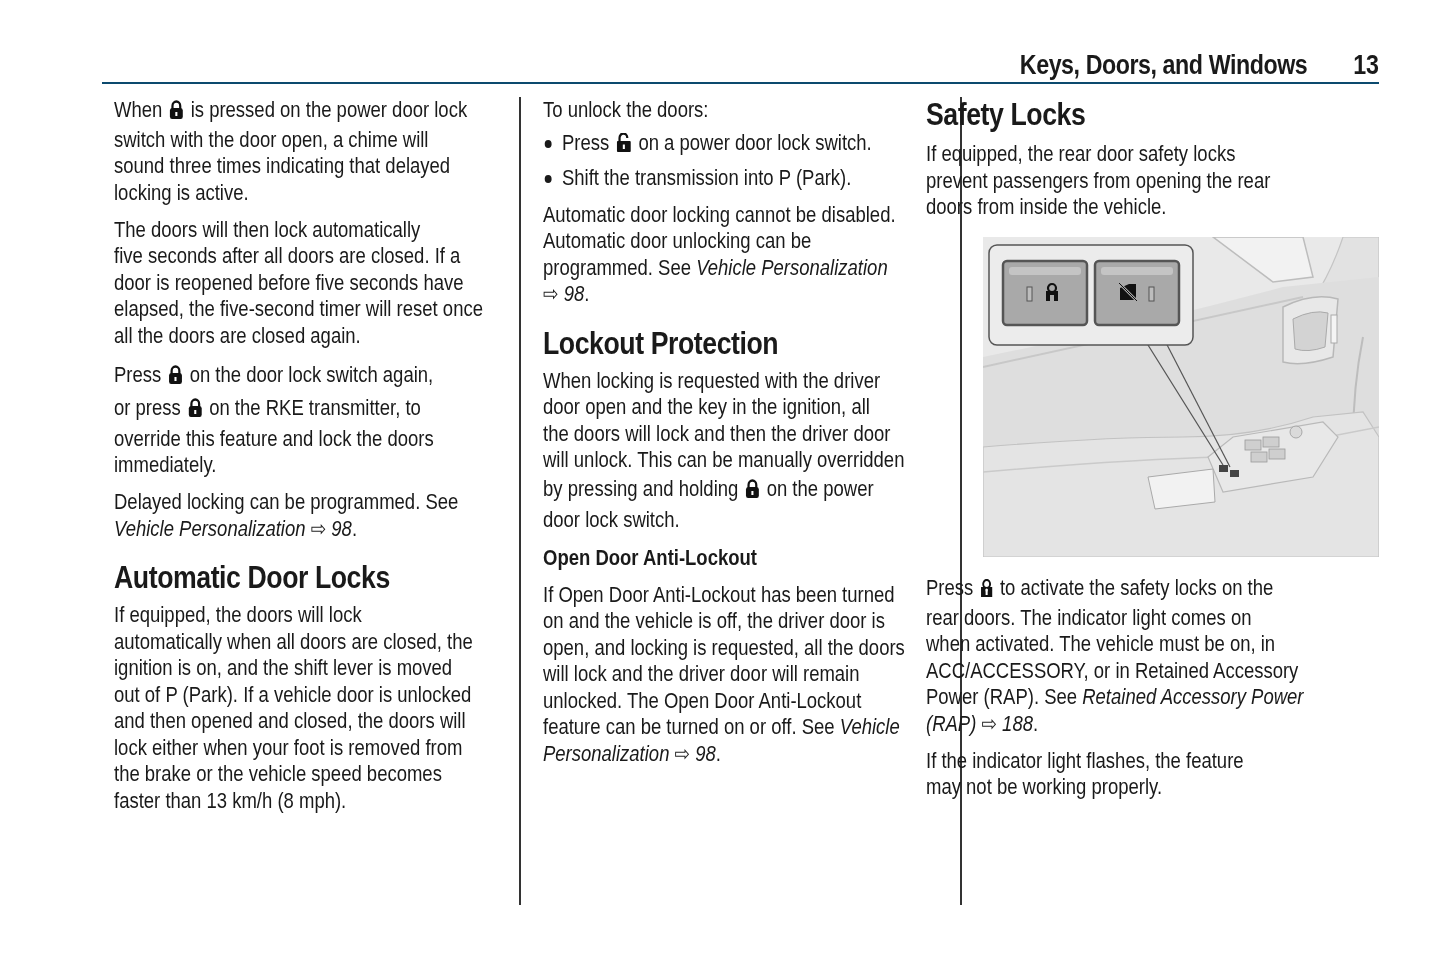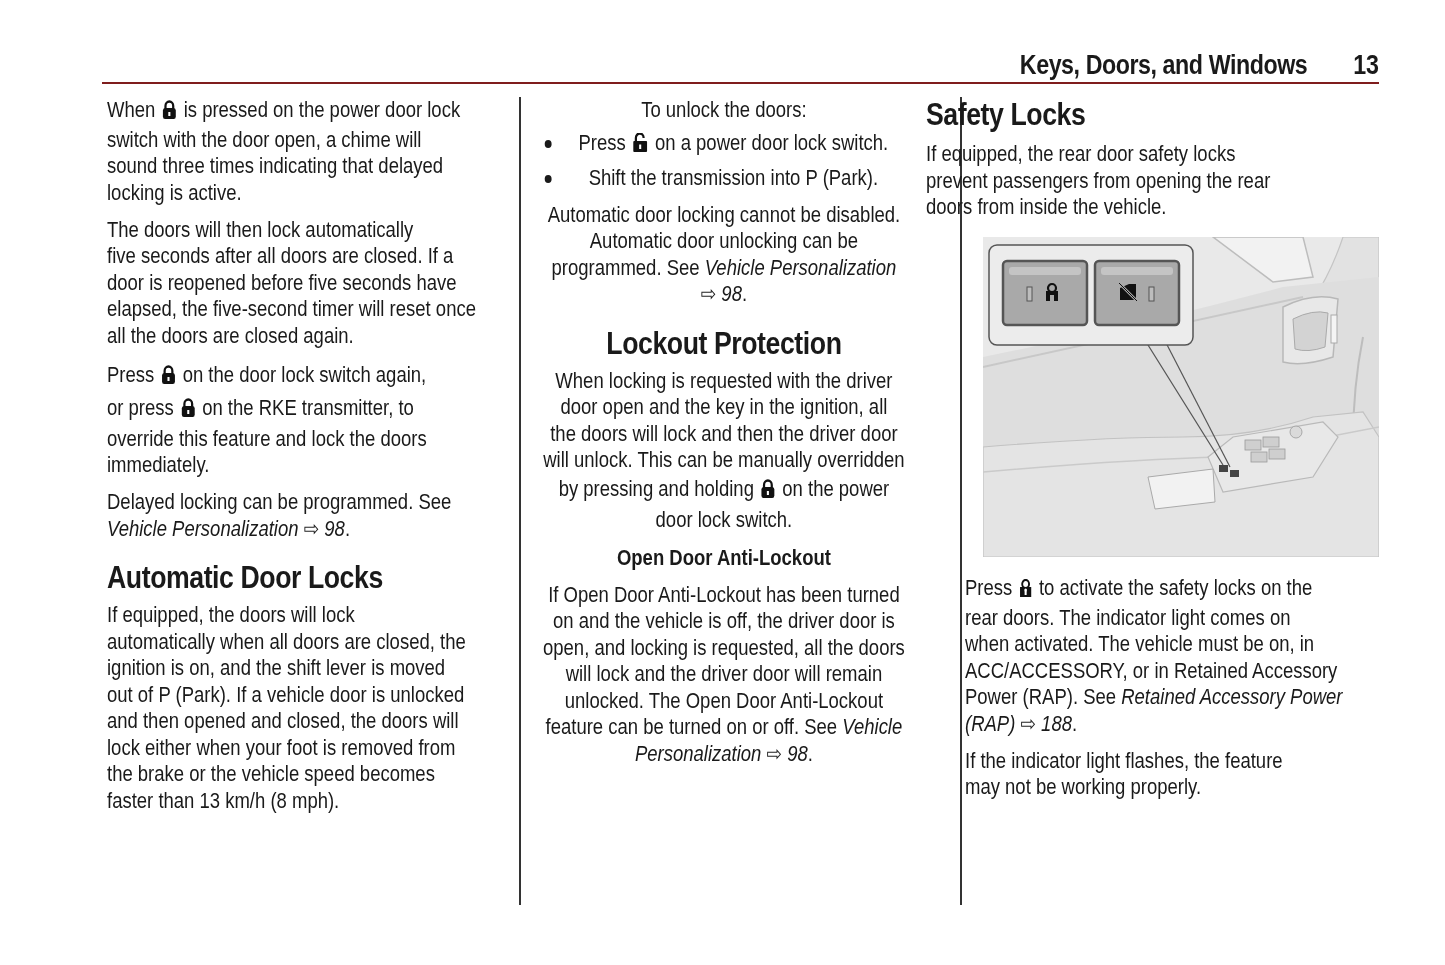--- a/index.html
+++ b/index.html
@@ -3,40 +3,40 @@
 <meta charset="utf-8">
 <style>
   html, body { margin: 0; padding: 0; background: #ffffff; }
   body {
     width: 1445px; height: 965px; position: relative; overflow: hidden;
     font-family: "Liberation Sans Narrow", "Liberation Sans", sans-serif;
     color: #1a1a1a;
   }
   .header {
     position: absolute; left: 102px; top: 48px; width: 1277px; height: 34px;
-    border-bottom: 2px solid #7f1d1d;
+    border-bottom: 2px solid #0c4a6e;
   }
   .header-title {
     position: absolute; right: 72px; top: 2px;
     font-size: 27px; font-weight: bold; letter-spacing: -0.5px;
     transform: scaleX(0.86); transform-origin: right center;
   }
   .header-page {
     position: absolute; right: 0; top: 2px;
     font-size: 27px; font-weight: bold;
     transform: scaleX(0.86); transform-origin: right center;
   }
   .col {
     position: absolute; top: 97px;
     font-size: 21.5px; line-height: 26.5px;
   }
   .col p { margin: 0 0 10.5px 0; }
   .narrow { display: inline-block; transform: scaleX(0.86); transform-origin: left top; white-space: nowrap; }
-  .col1 { left: 107px; width: 400px; }
-  .col2 { left: 543px; width: 400px; text-align: center; }
+  .col1 { left: 114px; width: 400px; }
+  .col2 { left: 543px; width: 400px; }
   .col3 { left: 926px; width: 400px; }
   .divider {
     position: absolute; top: 97px; width: 2px; height: 808px; background: #333;
   }
   .div1 { left: 519px; }
   .div2 { left: 960px; }
   h2 {
     margin: 0; font-size: 31px; line-height: 36px; font-weight: bold; letter-spacing: -0.5px;
   }
   h3 {
@@ -254,21 +254,21 @@
     </g>
 
     <g transform="translate(136,46)">
       <path d="M1 17 L1 5 L10 1 L17 1 L17 17 Z" fill="#111"></path>
       <path d="M0 0 L18 18" stroke="#a9a9a9" stroke-width="2.5"></path>
       <path d="M0 0 L18 18" stroke="#111" stroke-width="1"></path>
     </g>
   </svg>
 </div>
 
-<div class="col col3" style="top:575px;margin-left:39px;">
+<div class="col col3" style="top:575px;">
   <div class="narrow">
   <p>
     <span class="line"><span>Press</span>
       <span class="icon">
         <svg width="15" height="19" viewBox="0 0 15 19">
               <circle cx="7.5" cy="5" r="4" fill="none" stroke="#111" stroke-width="2.2"></circle>
               <rect x="1" y="8" width="13" height="10" fill="#111"></rect>
               <circle cx="7.5" cy="11" r="1.6" fill="#fff"></circle>
               <rect x="6.3" y="12" width="2.4" height="4" fill="#fff"></rect>
             </svg>

